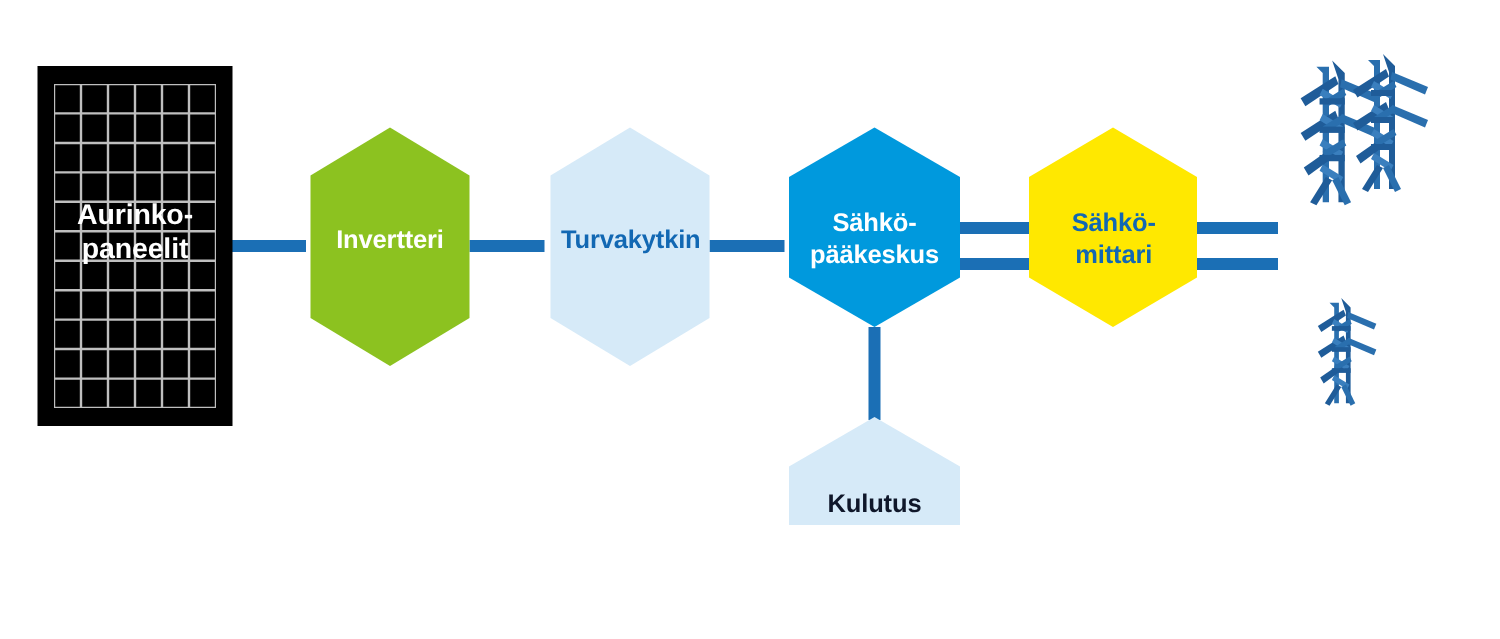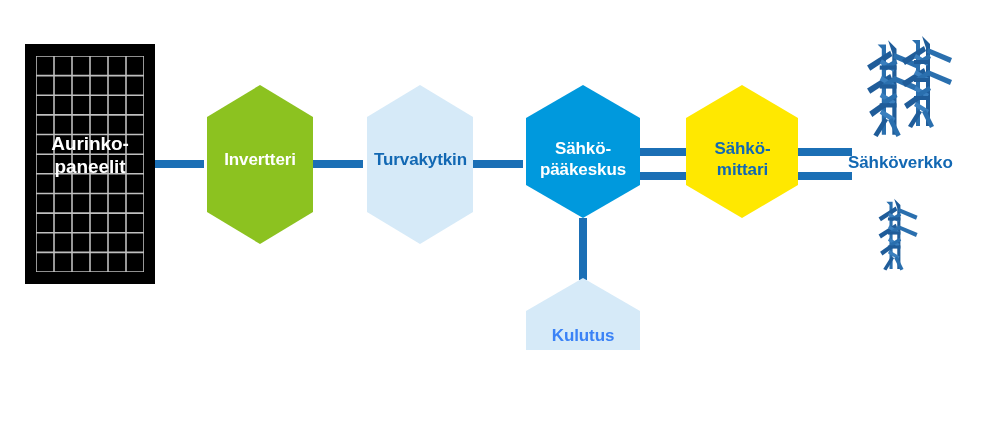--- a/index.html
+++ b/index.html
@@ -84,21 +84,21 @@
     left: 670px;
     top: 139px;
     width: 145px;
     color: #1268B3;
     font-size: 17px;
   }
   #label-kulutus {
     left: 508px;
     top: 326px;
     width: 150px;
-    color: #3b82f6;
+    color: #0f172a;
     font-size: 17px;
   }
   #label-sahkoverkko {
     left: 848px;
     top: 153px;
     width: 150px;
     color: #1268B3;
     font-size: 17px;
     text-align: left;
   }
@@ -210,15 +210,14 @@
   <div class="node-label" id="label-turvakytkin">Turvakytkin</div>
 
   <div class="node-label" id="label-paakeskus">Sähkö-
 pääkeskus</div>
 
   <div class="node-label" id="label-mittari">Sähkö-
 mittari</div>
 
   <div class="node-label" id="label-kulutus">Kulutus</div>
 
-  <div class="node-label" id="label-sahkoverkko">Sähköverkko</div>
 
 </div>
 
 </body></html>

